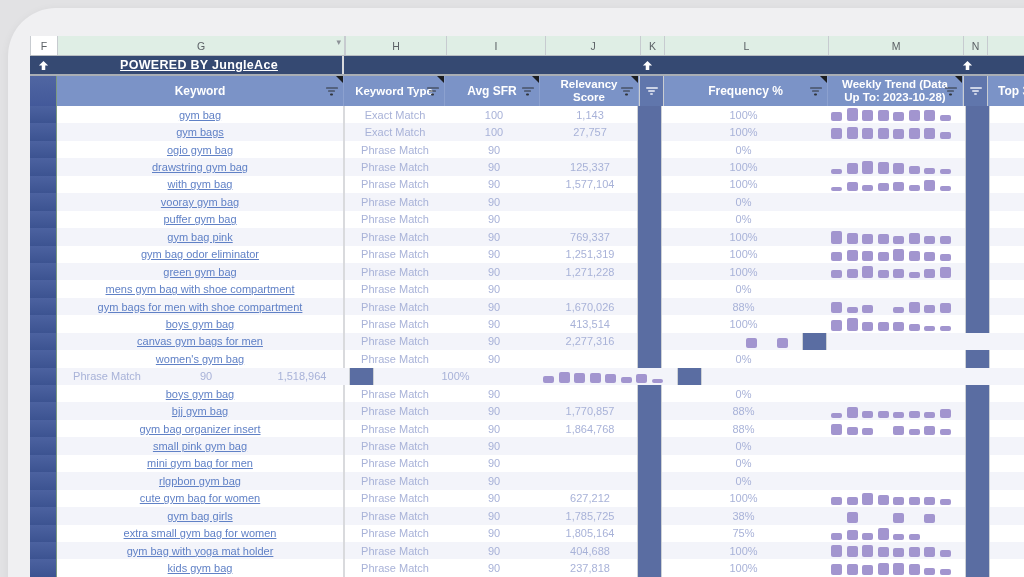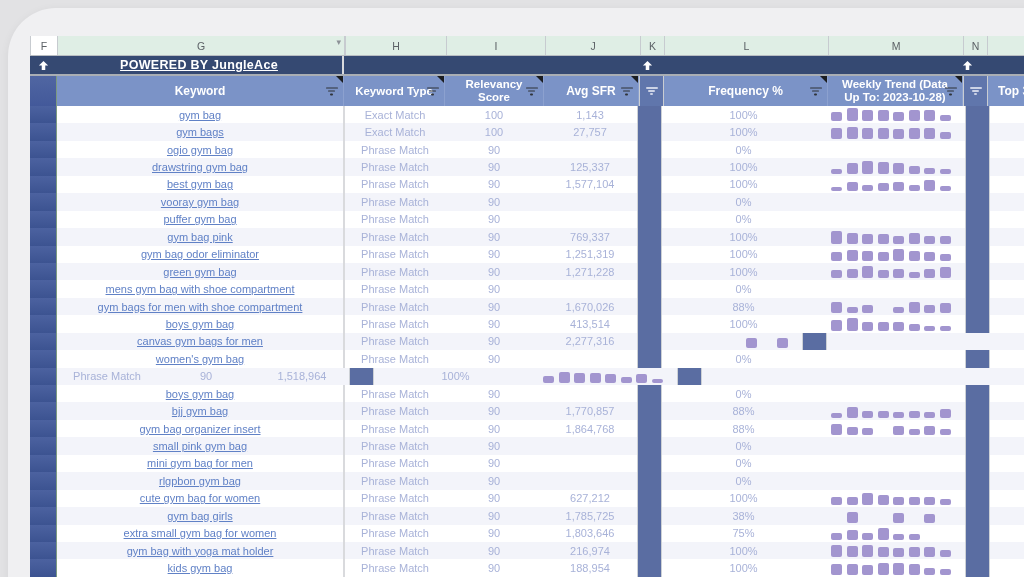--- a/index.html
+++ b/index.html
@@ -115,38 +115,38 @@
       </div>
       <div class="hcell cH" style="font-size:11.5px;">
         <span>Keyword Type</span>
         <span class="f-icon">
             <i></i>
             <i></i>
             <i></i>
           </span>
         <span class="corner"></span>
       </div>
+      <div class="hcell cJ">
+        <span>Avg SFR</span>
+        <span class="f-icon">
+            <i></i>
+            <i></i>
+            <i></i>
+          </span>
+        <span class="corner"></span>
+      </div>
       <div class="hcell cI small">
         <span style="width:62px;">Relevancy Score</span>
         <span class="f-icon">
             <i></i>
             <i></i>
             <i></i>
           </span>
         <span class="corner"></span>
       </div>
-      <div class="hcell cJ">
-        <span>Avg SFR</span>
-        <span class="f-icon">
-            <i></i>
-            <i></i>
-            <i></i>
-          </span>
-        <span class="corner"></span>
-      </div>
       <div class="hsep cK">
         <span class="f-icon lite">
             <i></i>
             <i></i>
             <i></i>
           </span>
       </div>
       <div class="hcell cL">
         <span>Frequency %</span>
         <span class="f-icon">
@@ -257,21 +257,21 @@
             <div class="tbar" style="height: 7.8px;"></div>
             <div class="tbar" style="height: 5.9px;"></div>
             <div class="tbar" style="height: 4.5px;"></div>
           </div>
           <div class="midband cN"></div>
           <div class="cell cO"></div>
         </div>
         <div class="row data-row">
           <div class="band cF"></div>
           <div class="cell cG">
-            <div class="kw-link">best gym bag</div>
+            <div class="kw-link">with gym bag</div>
           </div>
           <div class="cell cH">Phrase Match</div>
           <div class="cell cI">90</div>
           <div class="cell cJ">1,577,104</div>
           <div class="midband cK"></div>
           <div class="cell cL">100%</div>
           <div class="cell cM trend">
             <div class="tbar" style="height: 4.5px;"></div>
             <div class="tbar" style="height: 9.1px;"></div>
             <div class="tbar" style="height: 5.9px;"></div>
@@ -645,21 +645,21 @@
           <div class="midband cN"></div>
           <div class="cell cO"></div>
         </div>
         <div class="row data-row">
           <div class="band cF"></div>
           <div class="cell cG">
             <div class="kw-link">extra small gym bag for women</div>
           </div>
           <div class="cell cH">Phrase Match</div>
           <div class="cell cI">90</div>
-          <div class="cell cJ">1,803,646</div>
+          <div class="cell cJ">1,805,164</div>
           <div class="midband cK"></div>
           <div class="cell cL">75%</div>
           <div class="cell cM trend">
             <div class="tbar" style="height: 7.2px;"></div>
             <div class="tbar" style="height: 9.8px;"></div>
             <div class="tbar" style="height: 7.2px;"></div>
             <div class="tbar" style="height: 11.7px;"></div>
             <div class="tbar" style="height: 5.9px;"></div>
             <div class="tbar" style="height: 5.9px;"></div>
             <div class="tbar" style="height: 0px; background: transparent;"></div>
@@ -668,21 +668,21 @@
           <div class="midband cN"></div>
           <div class="cell cO"></div>
         </div>
         <div class="row data-row alt">
           <div class="band cF"></div>
           <div class="cell cG">
             <div class="kw-link">gym bag with yoga mat holder</div>
           </div>
           <div class="cell cH">Phrase Match</div>
           <div class="cell cI">90</div>
-          <div class="cell cJ">216,974</div>
+          <div class="cell cJ">404,688</div>
           <div class="midband cK"></div>
           <div class="cell cL">100%</div>
           <div class="cell cM trend">
             <div class="tbar" style="height: 12.3px;"></div>
             <div class="tbar" style="height: 11.7px;"></div>
             <div class="tbar" style="height: 12.3px;"></div>
             <div class="tbar" style="height: 10.4px;"></div>
             <div class="tbar" style="height: 9.8px;"></div>
             <div class="tbar" style="height: 10.4px;"></div>
             <div class="tbar" style="height: 10.4px;"></div>
@@ -691,21 +691,21 @@
           <div class="midband cN"></div>
           <div class="cell cO"></div>
         </div>
         <div class="row data-row">
           <div class="band cF"></div>
           <div class="cell cG">
             <div class="kw-link">kids gym bag</div>
           </div>
           <div class="cell cH">Phrase Match</div>
           <div class="cell cI">90</div>
-          <div class="cell cJ">188,954</div>
+          <div class="cell cJ">237,818</div>
           <div class="midband cK"></div>
           <div class="cell cL">100%</div>
           <div class="cell cM trend">
             <div class="tbar" style="height: 11px;"></div>
             <div class="tbar" style="height: 11px;"></div>
             <div class="tbar" style="height: 9.8px;"></div>
             <div class="tbar" style="height: 11.7px;"></div>
             <div class="tbar" style="height: 12.3px;"></div>
             <div class="tbar" style="height: 11px;"></div>
             <div class="tbar" style="height: 7.2px;"></div>

